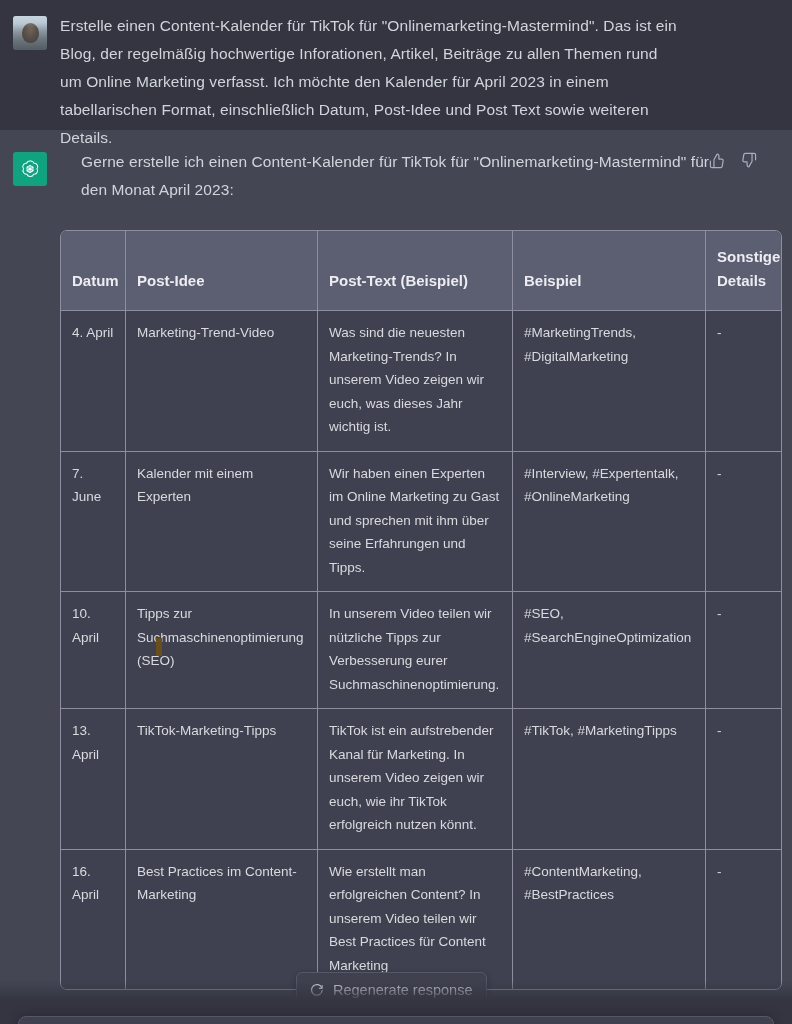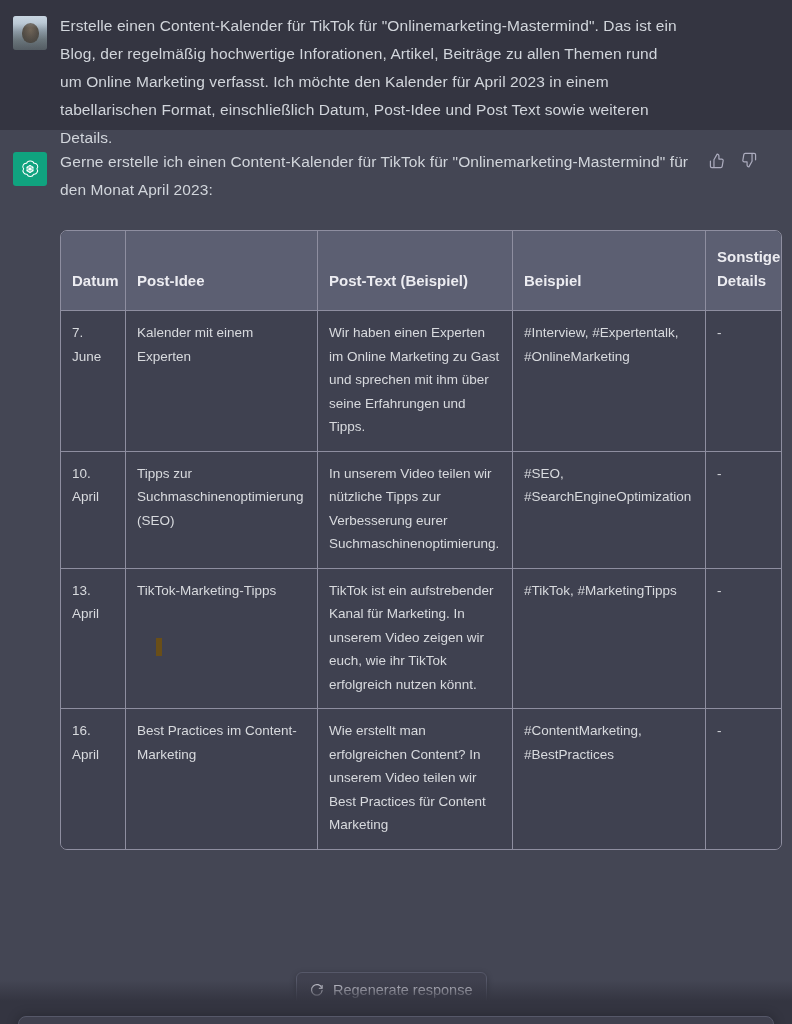--- a/index.html
+++ b/index.html
@@ -87,21 +87,21 @@
     position: relative;
   }
 
   .msg-text {
     color: #d1d5db;
     font-size: 15.5px;
     line-height: 28px;
     letter-spacing: .1px;
     max-width: 622px;
   }
-  .msg-row.assistant .msg-text { max-width: 634px; }
+  .msg-row.assistant .msg-text { max-width: 634px; margin-left: 21px; }
 
   
   .feedback {
     position: absolute;
     right: 38px;
     top: 4px;
     display: flex;
     gap: 13px;
   }
   .feedback .fb-btn {
@@ -264,20 +264,27 @@
             <tr>
               <th>Datum</th>
               <th>Post-Idee</th>
               <th>Post-Text (Beispiel)</th>
               <th>Beispiel</th>
               <th>Sonstige Details</th>
             </tr>
           </thead>
           <tbody>
             <tr>
+              <td>4. April</td>
+              <td>Marketing-Trend-Video</td>
+              <td>Was sind die neuesten Marketing-Trends? In unserem Video zeigen wir euch, was dieses Jahr wichtig ist.</td>
+              <td>#MarketingTrends, #DigitalMarketing</td>
+              <td>-</td>
+            </tr>
+            <tr>
               <td>7. June</td>
               <td>Kalender mit einem Experten</td>
               <td>Wir haben einen Experten im Online Marketing zu Gast und sprechen mit ihm über seine Erfahrungen und Tipps.</td>
               <td>#Interview, #Expertentalk, #OnlineMarketing</td>
               <td>-</td>
             </tr>
             <tr>
               <td>10. April</td>
               <td>Tipps zur Suchmaschinenoptimierung (SEO)</td>
               <td>In unserem Video teilen wir nützliche Tipps zur Verbesserung eurer Suchmaschinenoptimierung.</td>

